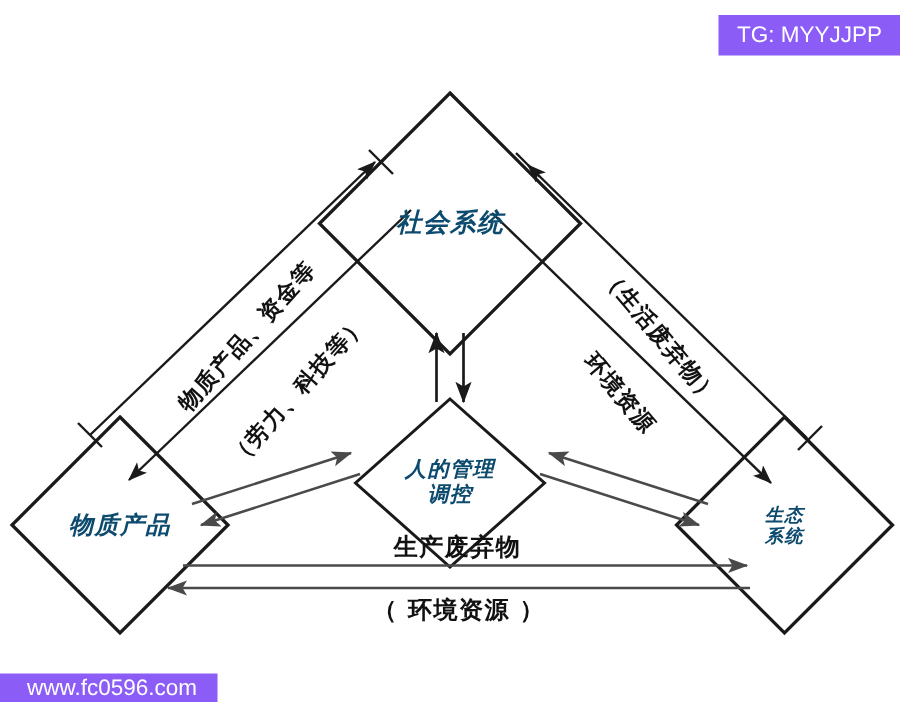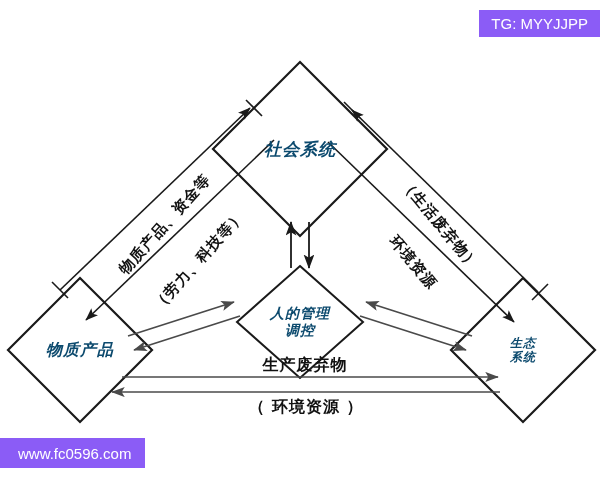--- a/index.html
+++ b/index.html
@@ -107,21 +107,21 @@
     font-family: "Liberation Sans", sans-serif;
   }
   .wm-top {
     right: 0px; top: 10px;
     height: 27px;
     padding: 0 12px;
     justify-content: center;
   }
   .wm-bottom {
     left: 0px; bottom: 12px;
-    height: 30px;
+    height: 19px;
     padding: 0 14px 0 18px;
     justify-content: flex-start;
   }
 </style>
 </head>
 <body>
 
 <div id="canvas">
 
   <svg id="diagram-svg" viewBox="0 0 600 480">

